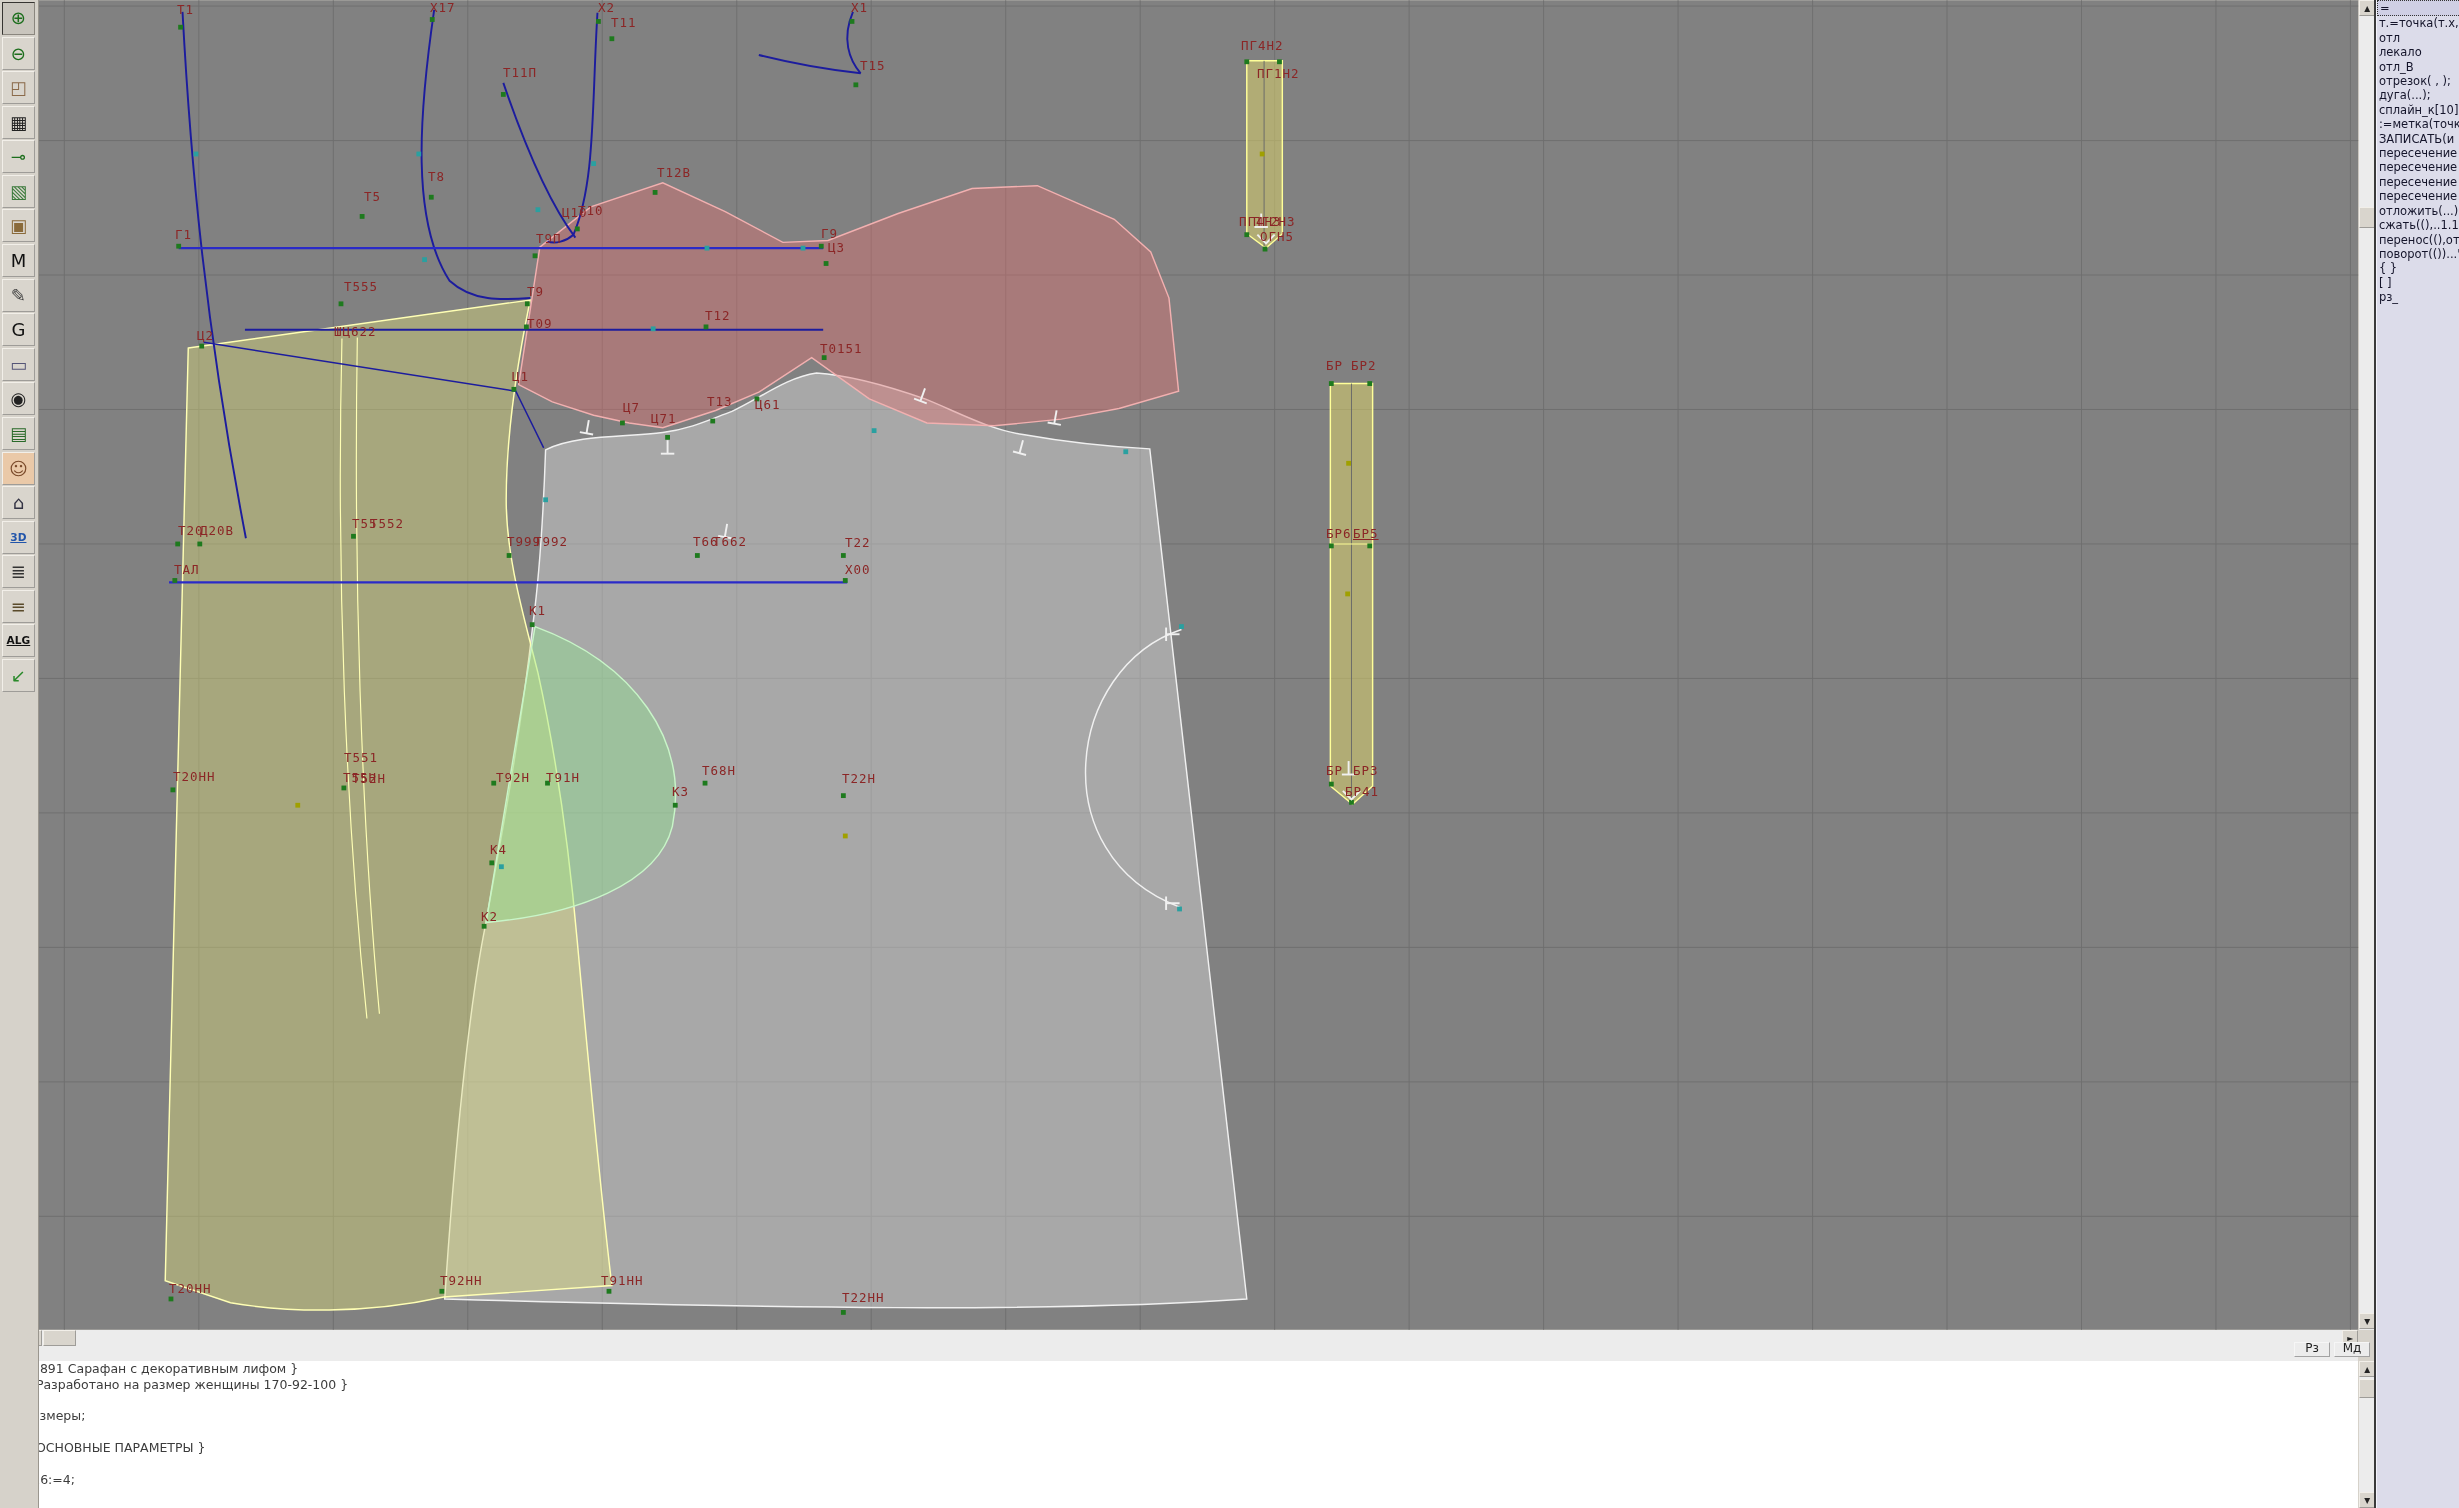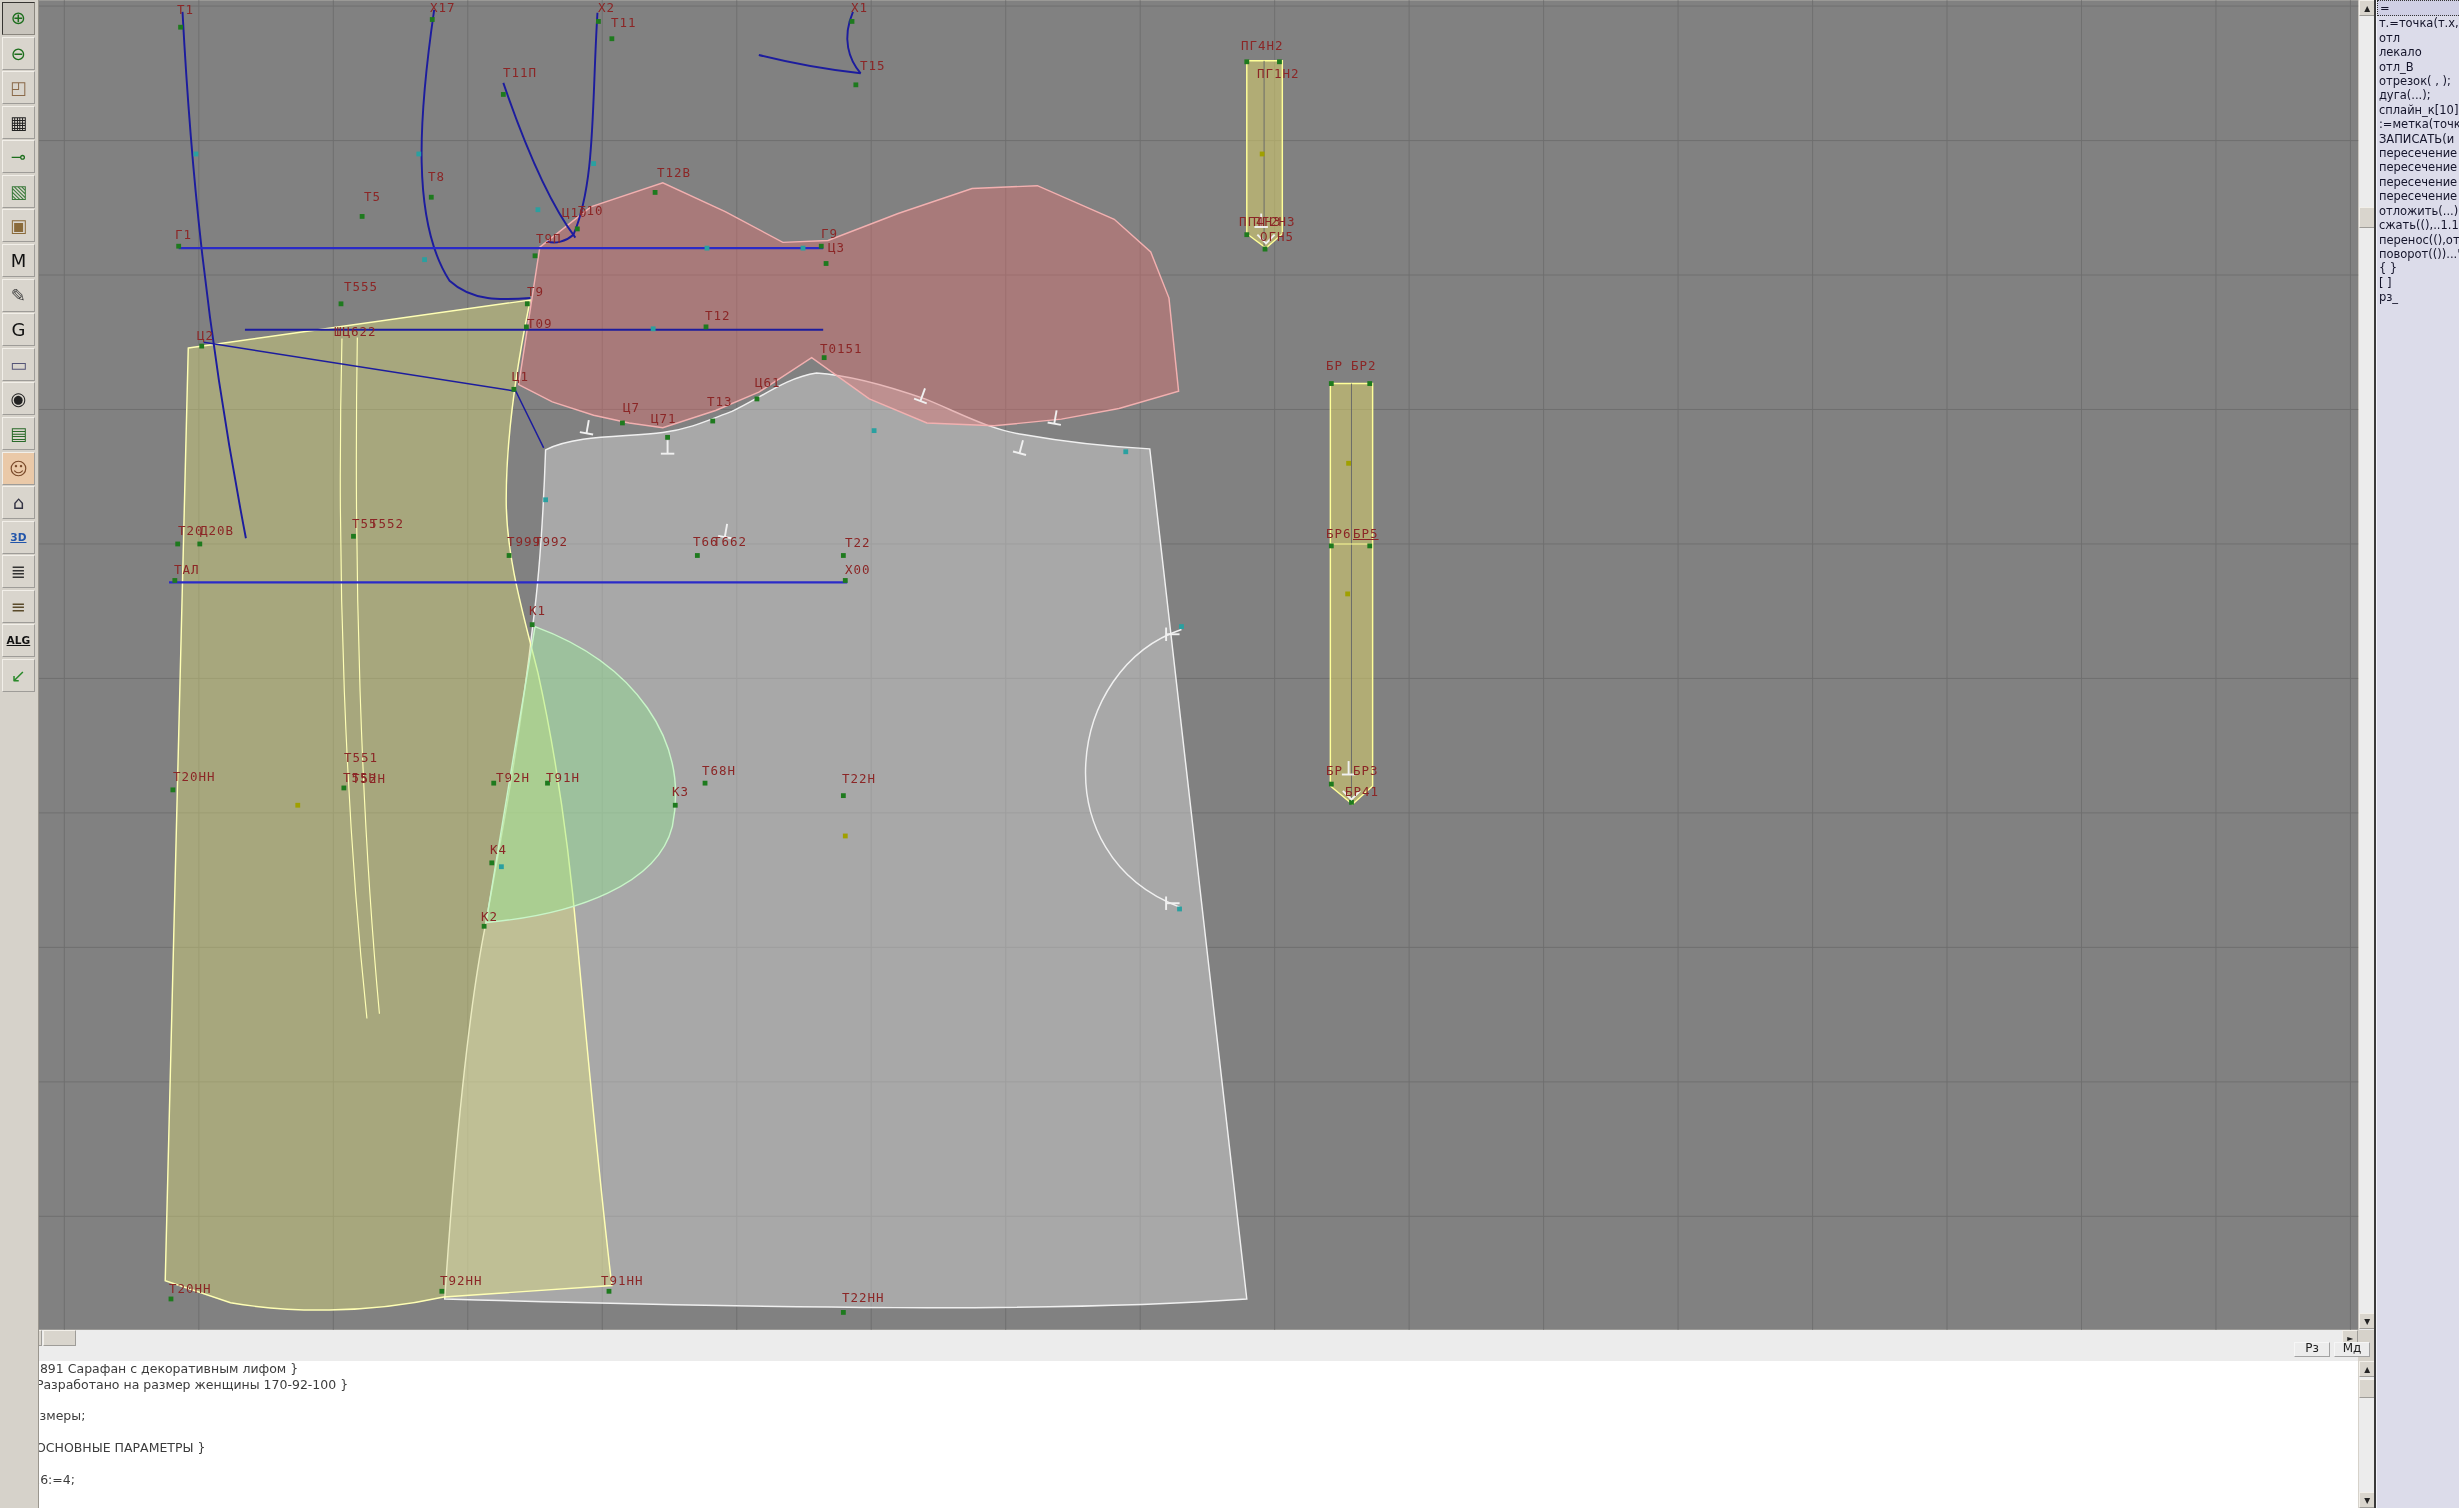--- a/index.html
+++ b/index.html
@@ -255,21 +255,21 @@
       <div class="plabel" style="left: 821px; top: 226px;">Г9</div>
       <div class="plabel" style="left: 828px; top: 240px;">Ц3</div>
       <div class="plabel" style="left: 344px; top: 279px;">Т555</div>
       <div class="plabel" style="left: 527px; top: 284px;">Т9</div>
       <div class="plabel" style="left: 527px; top: 316px;">Т09</div>
       <div class="plabel" style="left: 334px; top: 324px;">ШЦ622</div>
       <div class="plabel" style="left: 197px; top: 328px;">Ц2</div>
       <div class="plabel" style="left: 705px; top: 308px;">Т12</div>
       <div class="plabel" style="left: 820px; top: 341px;">Т0151</div>
       <div class="plabel" style="left: 512px; top: 369px;">Ц1</div>
-      <div class="plabel" style="left: 755px; top: 375px;">Ц61</div>
+      <div class="plabel" style="left: 755px; top: 397px;">Ц61</div>
       <div class="plabel" style="left: 707px; top: 394px;">Т13</div>
       <div class="plabel" style="left: 623px; top: 400px;">Ц7</div>
       <div class="plabel" style="left: 651px; top: 411px;">Ц71</div>
       <div class="plabel" style="left: 178px; top: 523px;">Т20</div>
       <div class="plabel" style="left: 200px; top: 523px; text-align: center;">Д20В</div>
       <div class="plabel" style="left: 352px; top: 516px;">Т55</div>
       <div class="plabel" style="left: 370px; top: 516px;">Т552</div>
       <div class="plabel" style="left: 507px; top: 534px;">Т999</div>
       <div class="plabel" style="left: 534px; top: 534px;">Т992</div>
       <div class="plabel" style="left: 693px; top: 534px;">Т66</div>

